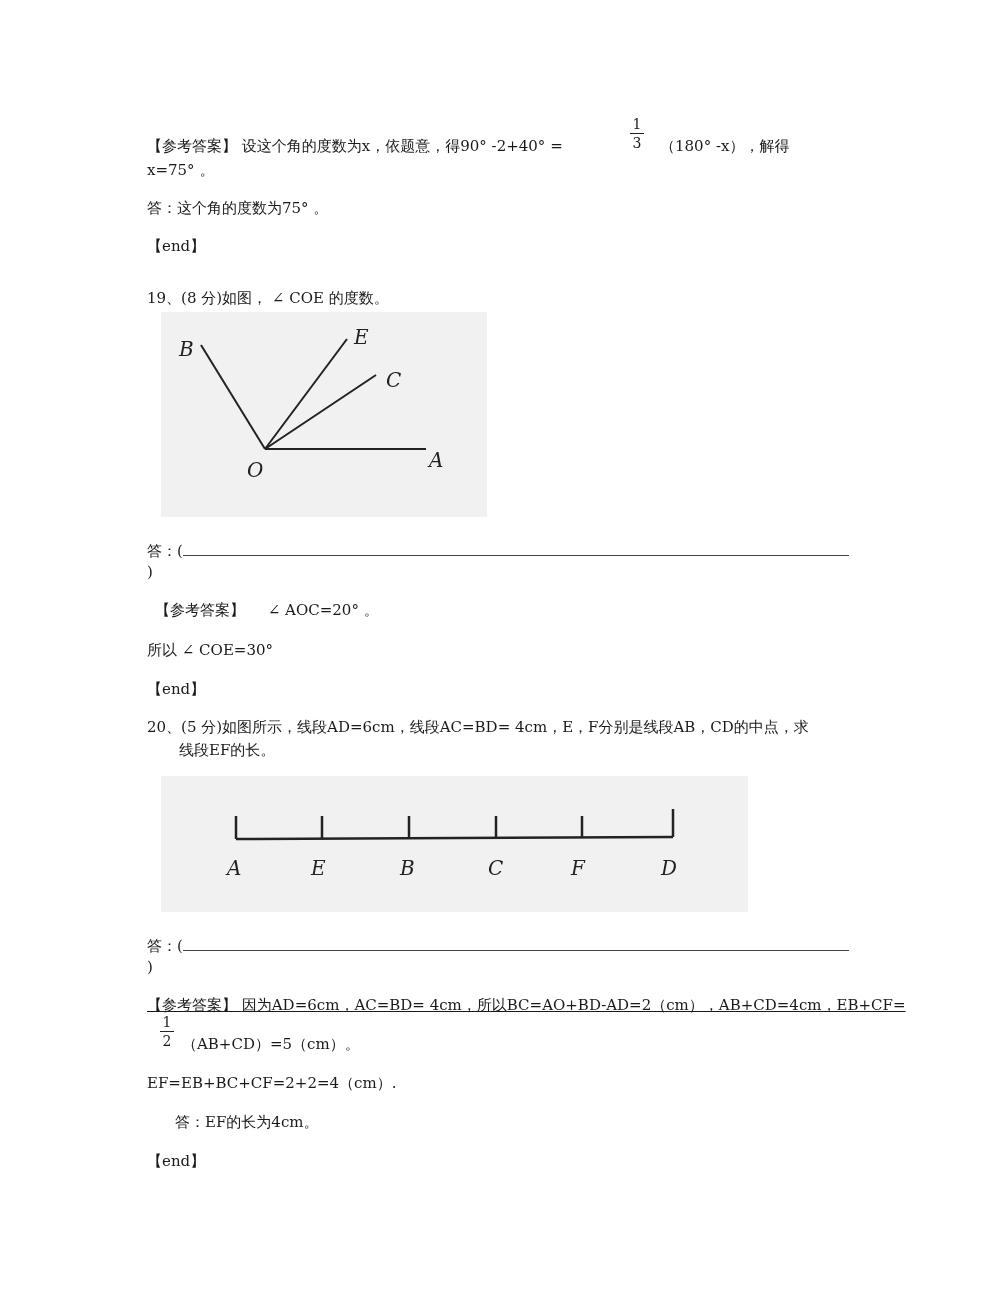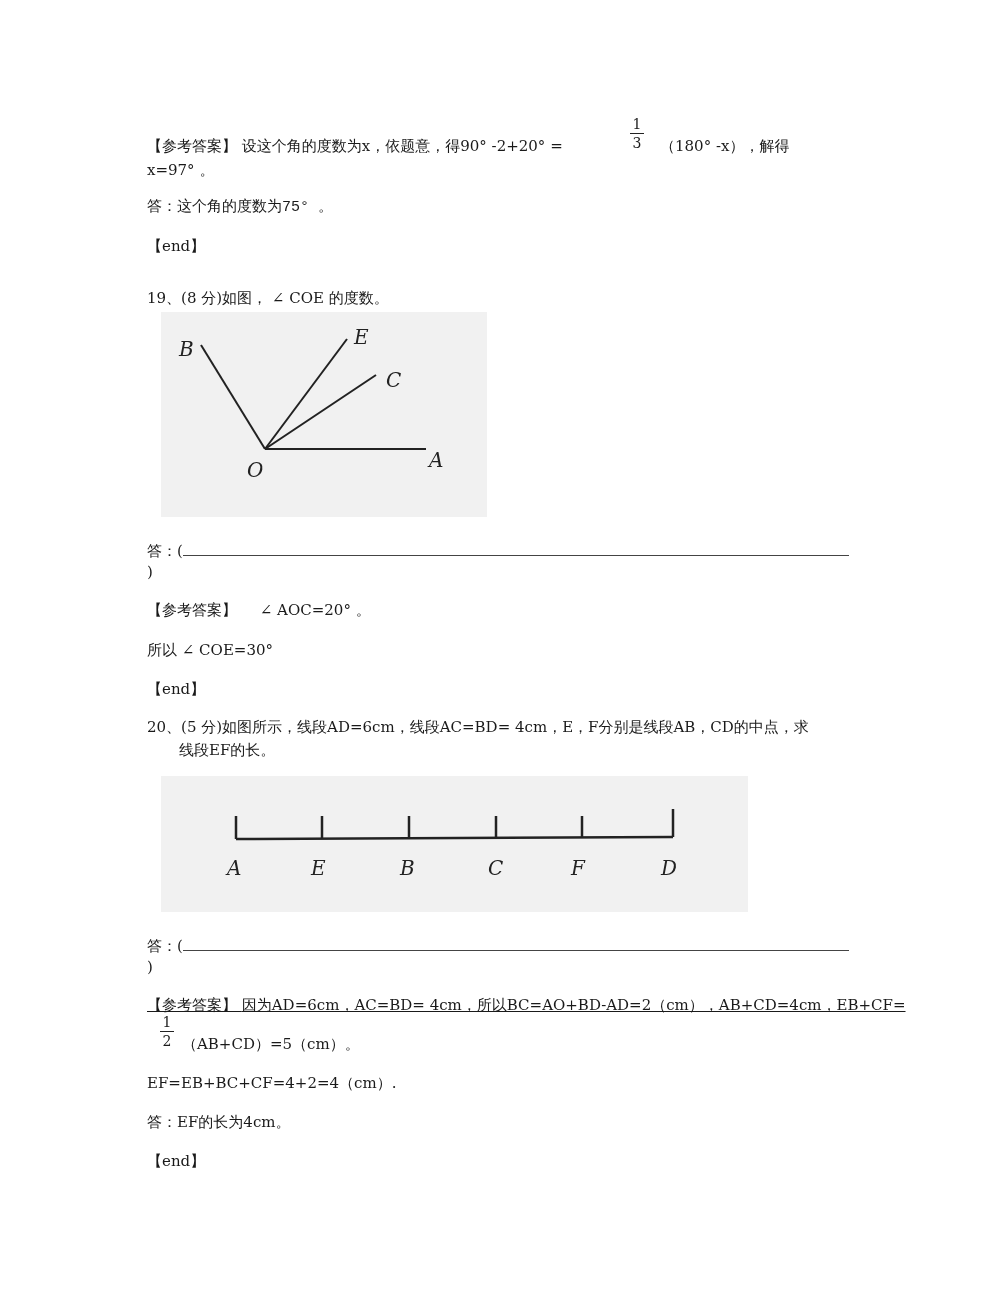--- a/index.html
+++ b/index.html
@@ -16,30 +16,30 @@
   .blank { display: inline-block; width: 666px; border-bottom: 1.5px solid #444; height: 15px; vertical-align: baseline; }
   .figure { position: absolute; background: #f1f1f1; }
   .figure svg { display: block; }
   .lbl { font-family: "DejaVu Serif", serif; font-style: italic; font-size: 20px; fill: #222; }
 </style>
 </head>
 <body>
 
 <div class="line" style="top:136px;">
   <span>【参考答案】</span>
-  <span>设这个角的度数为x，依题意，得90° -2+20° =</span>
+  <span>设这个角的度数为x，依题意，得90° -2+40° =</span>
 </div>
 <div class="frac" style="left:630px; top:116px;">
   <span class="num">1</span>
   <span class="bar"></span>
   <span class="den">3</span>
 </div>
 <div class="line" style="top:136px; left:660px;">（180° -x），解得</div>
-<div class="line" style="top:160px;">x=97° 。</div>
-<div class="line" style="top:198px;font-family:Liberation Mono, monospace;">答：这个角的度数为75° 。</div>
+<div class="line" style="top:160px;">x=75° 。</div>
+<div class="line" style="top:198px;">答：这个角的度数为75° 。</div>
 <div class="line" style="top:236px;">【end】</div>
 
 <div class="line" style="top:288px;">19、(8 分)如图，  ∠  COE 的度数。</div>
 
 <div class="figure" style="left:161px; top:312px; width:326px; height:205px;">
   <svg width="326" height="205" viewBox="0 0 326 205">
     <g stroke="#222" stroke-width="2" fill="none">
       <line x1="104" y1="137" x2="40" y2="33"></line>
       <line x1="104" y1="137" x2="186" y2="27"></line>
       <line x1="104" y1="137" x2="215" y2="63"></line>
@@ -51,21 +51,21 @@
     <text class="lbl" x="86" y="165">O</text>
     <text class="lbl" x="268" y="155">A</text>
   </svg>
 </div>
 
 <div class="line" style="top:540px;">
   <span>答：(</span><span class="blank"></span>
 </div>
 <div class="line" style="top:562px;">)</div>
 
-<div class="line" style="top:600px;">
+<div class="line" style="top:600px;margin-left:8px;">
   <span>【参考答案】</span>
   <span style="margin-left:18px;">∠  AOC=20° 。</span>
 </div>
 <div class="line" style="top:640px;">所以  ∠  COE=30°</div>
 <div class="line" style="top:679px;">【end】</div>
 
 <div class="line" style="top:717px;">20、(5 分)如图所示，线段AD=6cm，线段AC=BD= 4cm，E，F分别是线段AB，CD的中点，求</div>
 <div class="line" style="top:740px;margin-left:32px;">线段EF的长。</div>
 
 <div class="figure" style="left:161px; top:776px; width:587px; height:136px;">
@@ -96,15 +96,15 @@
 <div class="line" style="top:995px;text-decoration:underline;">
   <span>【参考答案】</span>
   <span>因为AD=6cm，AC=BD= 4cm，所以BC=AO+BD-AD=2（cm），AB+CD=4cm，EB+CF=</span>
 </div>
 <div class="frac" style="left:160px; top:1014px;">
   <span class="num">1</span>
   <span class="bar"></span>
   <span class="den">2</span>
 </div>
 <div class="line" style="top:1034px; left:182px;">（AB+CD）=5（cm）。</div>
-<div class="line" style="top:1073px;">EF=EB+BC+CF=4+2=4（cm）.</div>
-<div class="line" style="top:1112px;">答：EF的长为4cm。</div>
+<div class="line" style="top:1073px;">EF=EB+BC+CF=2+2=4（cm）.</div>
+<div class="line" style="top:1112px;margin-left:28px;">答：EF的长为4cm。</div>
 <div class="line" style="top:1151px;">【end】</div>
 
 </body></html>

